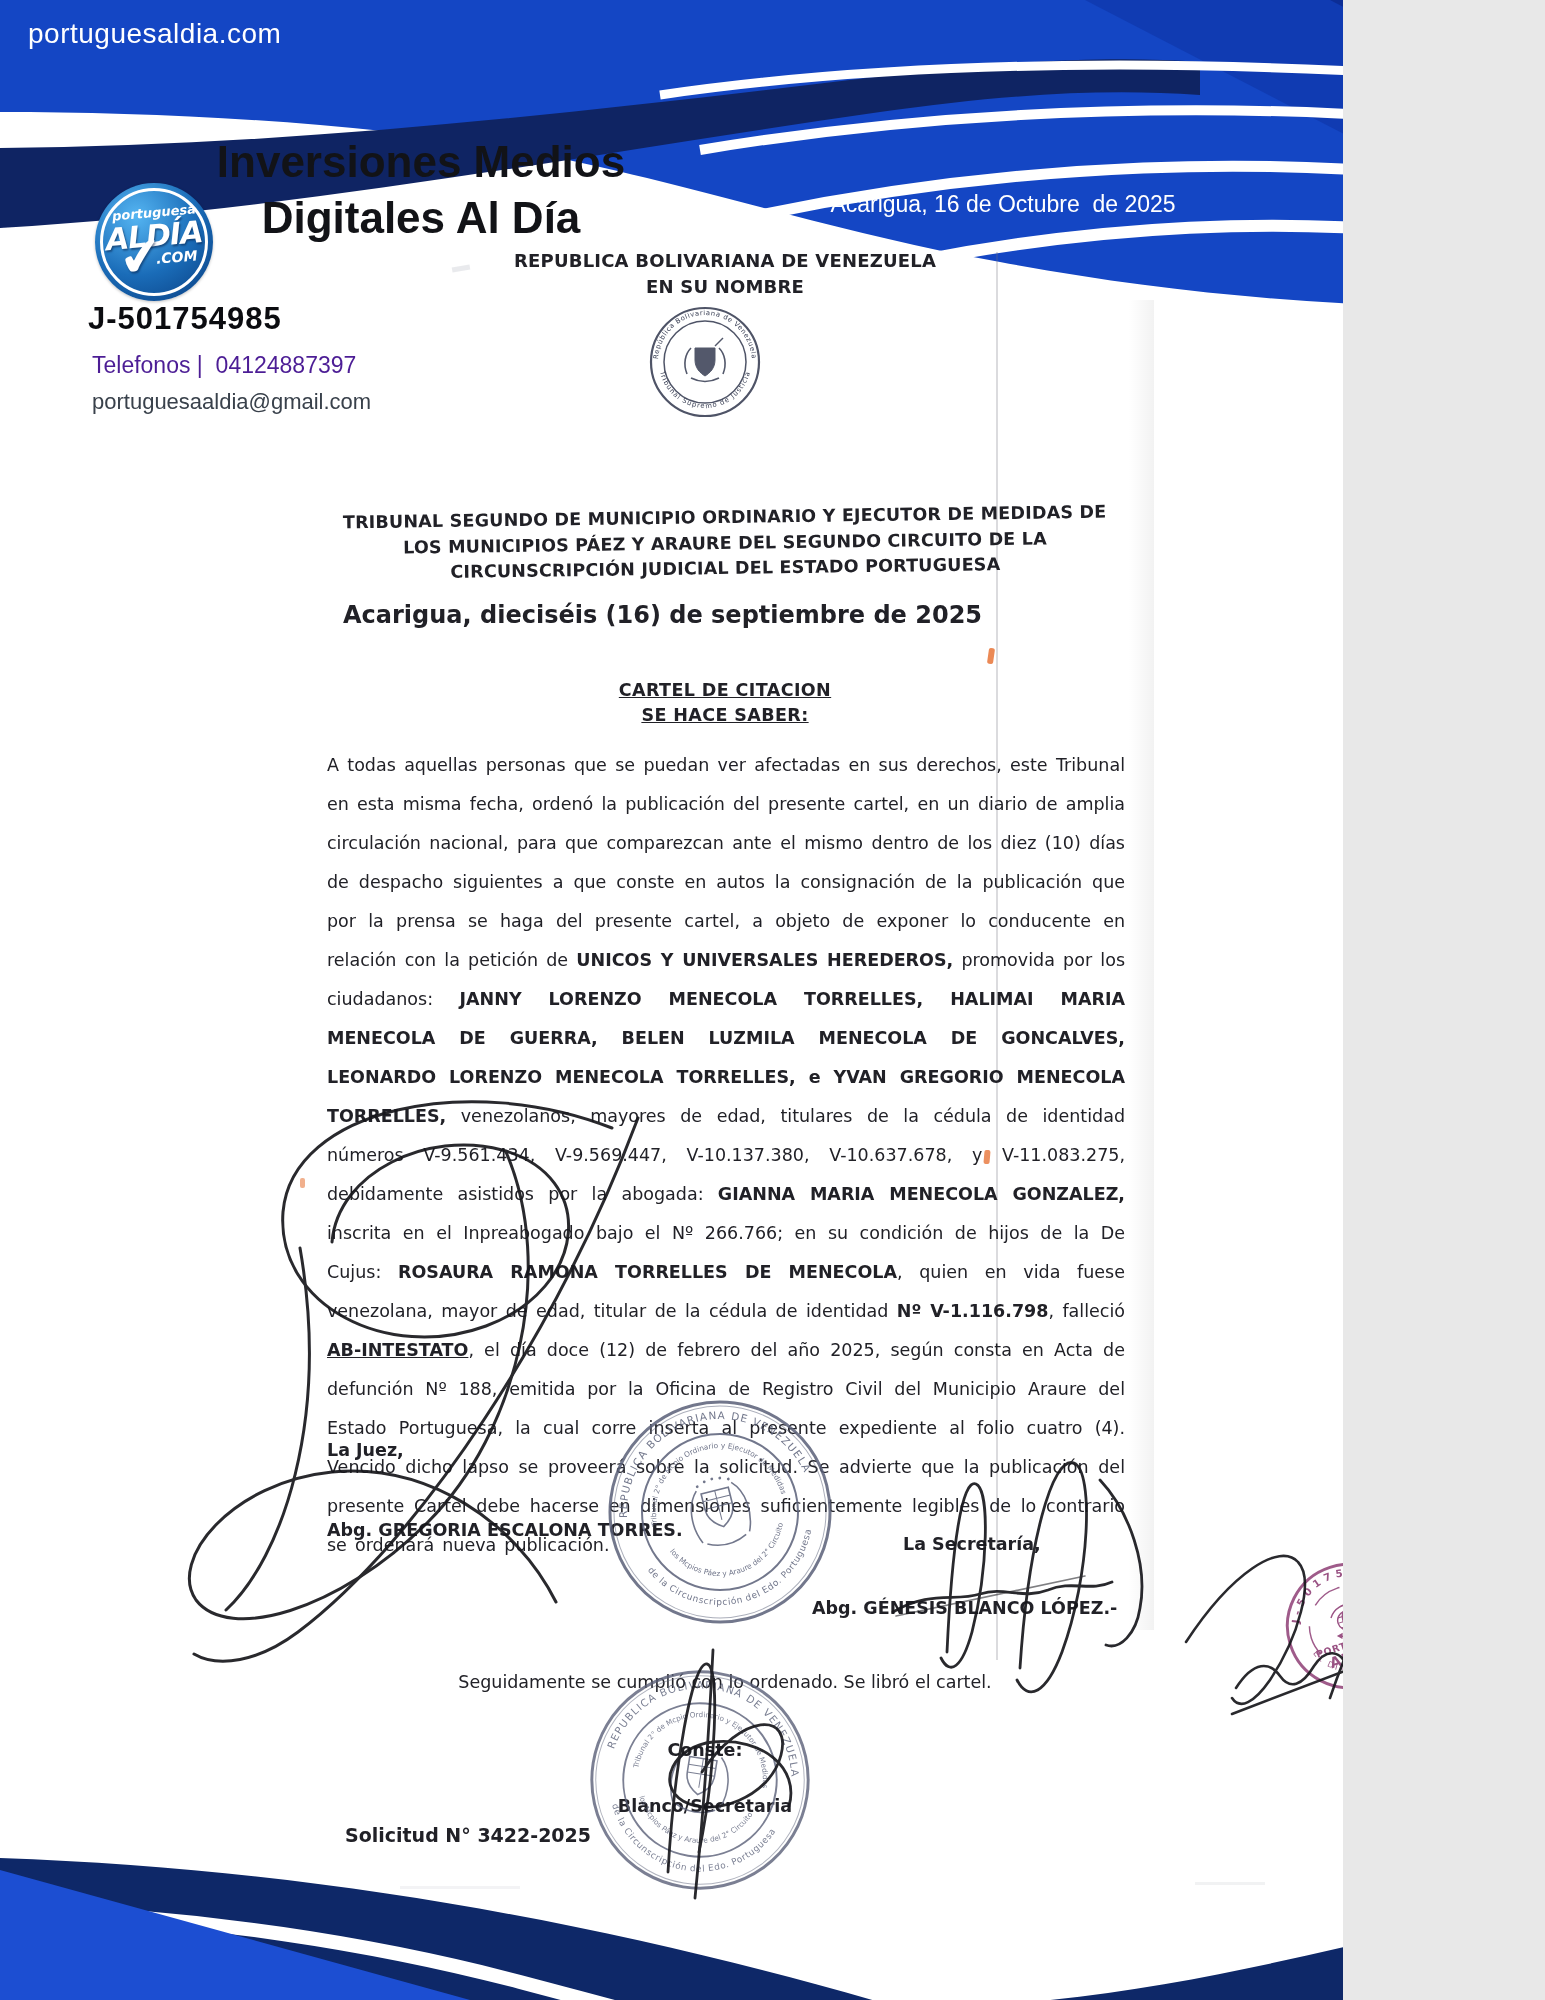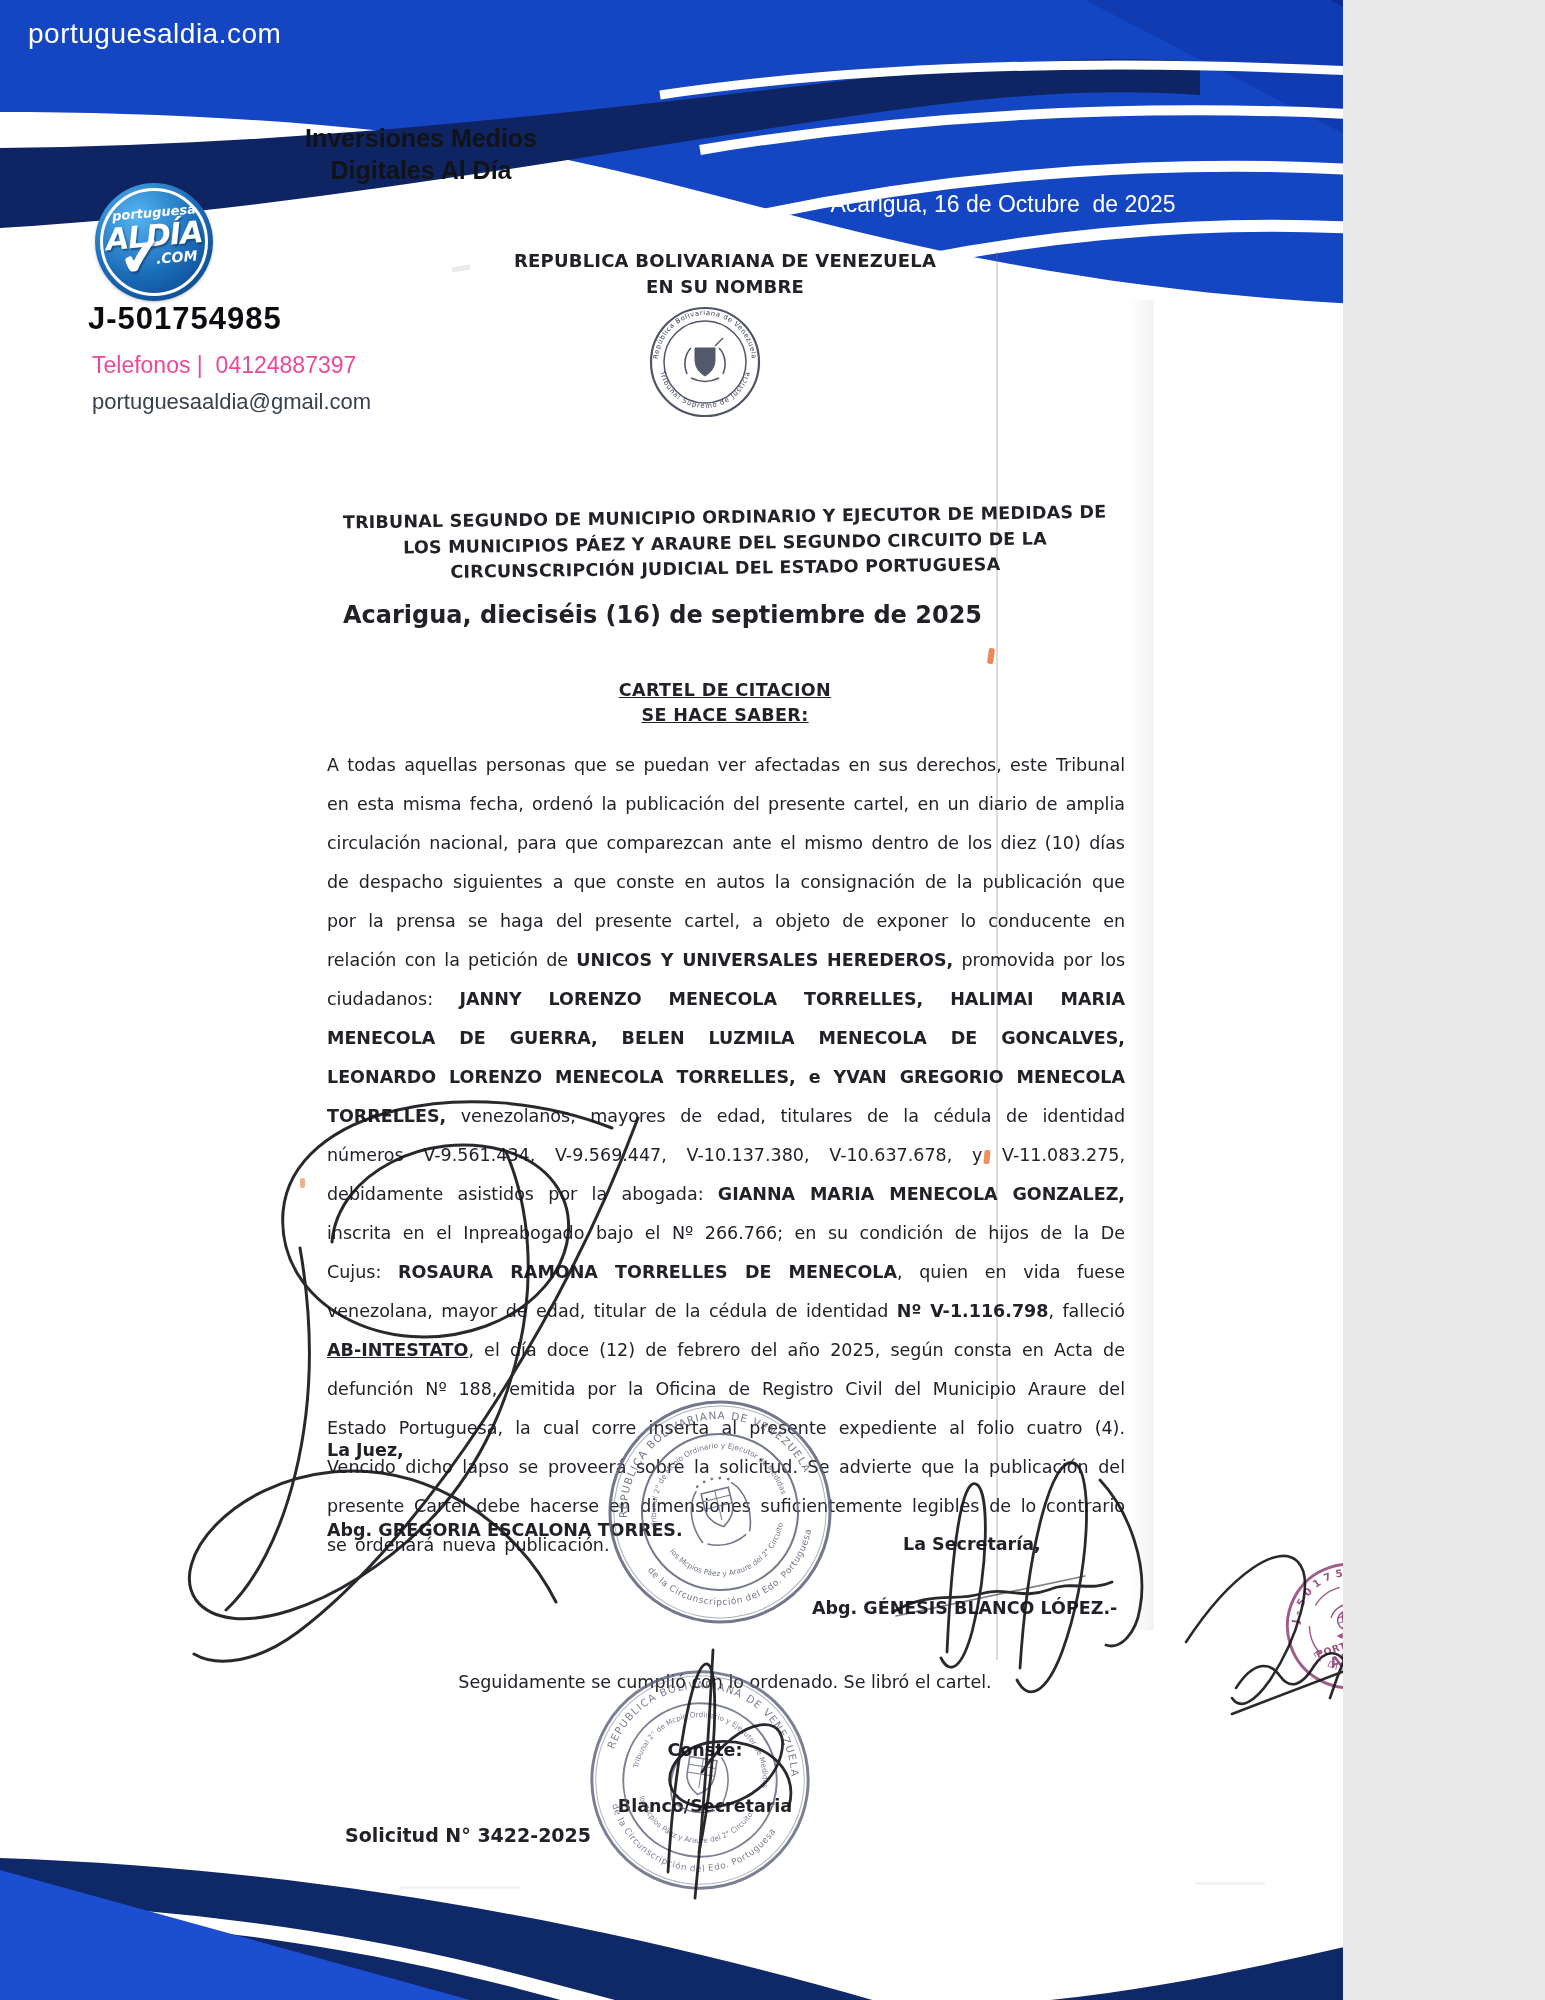--- a/index.html
+++ b/index.html
@@ -19,27 +19,27 @@
   .logo::after{content:"";position:absolute;inset:5px;border:3px solid #fff;border-radius:50%;}
   .logo .lg-top{position:absolute;left:0;right:0;top:22px;text-align:center;color:#fff;
     font-style:italic;font-weight:bold;font-size:13px;transform:rotate(-5deg);}
   .logo .lg-main{position:absolute;left:0;right:0;top:35px;text-align:center;color:#fff;
     font-style:italic;font-weight:bold;font-size:30px;letter-spacing:-1px;transform:rotate(-5deg);
     text-shadow:1px 2px 2px rgba(5,30,70,.55);}
   .logo .lg-com{position:absolute;right:16px;top:66px;color:#fff;font-weight:bold;
     font-style:italic;font-size:14px;transform:rotate(-5deg);}
   .logo .lg-check{position:absolute;left:24px;top:44px;color:#fff;font-size:52px;
     transform:rotate(-8deg);text-shadow:1px 2px 2px rgba(5,30,70,.5);}
-  .brand-title{left:205px;top:122px;width:432px;text-align:center;z-index:2;
-    font-family:"Liberation Sans",sans-serif;font-weight:bold;font-size:25px;
+  .brand-title{left:205px;top:134px;width:432px;text-align:center;z-index:2;
+    font-family:"Liberation Sans",sans-serif;font-weight:bold;font-size:44px;
     line-height:1.28;color:#121317;}
   
   .rif{left:88px;top:301px;font-family:"Liberation Sans",sans-serif;font-weight:bold;
     font-size:31px;letter-spacing:1px;color:#0b0c10;z-index:2;}
-  .phone{left:92px;top:352px;font-family:"Liberation Sans",sans-serif;font-size:23px;color:#ec4899;z-index:2;}
+  .phone{left:92px;top:352px;font-family:"Liberation Sans",sans-serif;font-size:23px;color:#4c1d95;z-index:2;}
   .email{left:92px;top:389px;font-family:"Liberation Sans",sans-serif;font-size:22px;color:#39414b;z-index:2;}
   
   .doc{color:#212127;z-index:2;}
   .doc-h{left:325px;width:800px;text-align:center;font-weight:bold;font-size:18px;letter-spacing:.2px;}
   .trib{left:285px;top:505px;width:880px;text-align:center;font-weight:bold;font-size:17.5px;
     line-height:25.5px;transform:rotate(-.8deg);letter-spacing:.2px;}
   .doc-date{left:343px;top:601px;width:800px;text-align:left;font-weight:bold;font-size:24px;}
   .doc-years{left:325px;top:627px;width:800px;text-align:center;font-weight:bold;font-style:italic;
     font-size:17.5px;white-space:pre;}
   .doc-t{left:325px;width:800px;text-align:center;font-weight:bold;font-size:17.5px;

